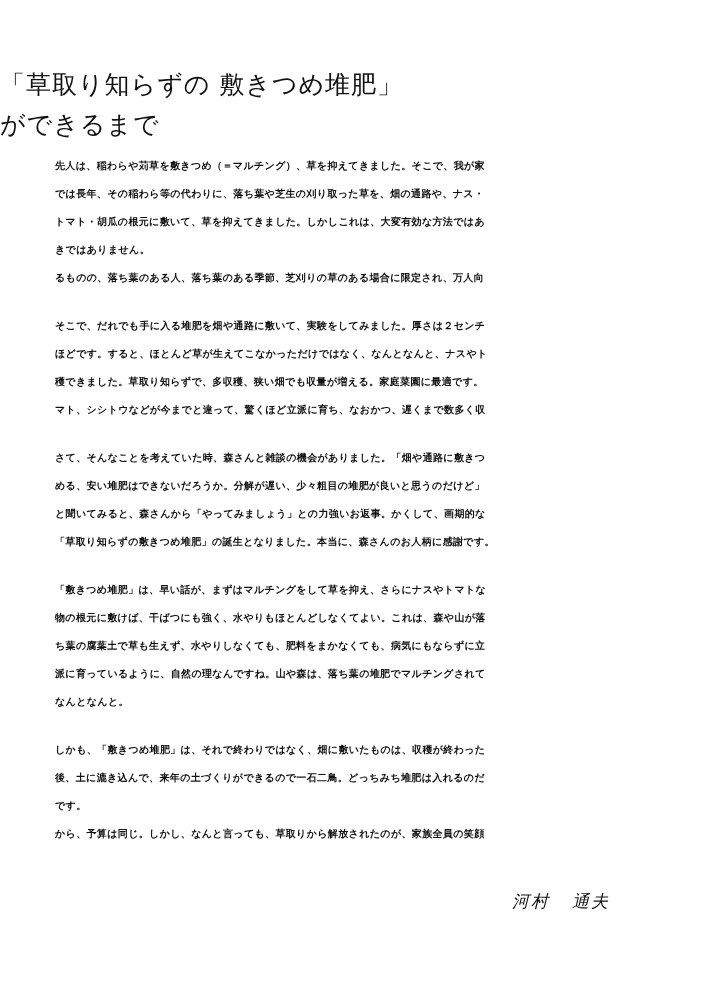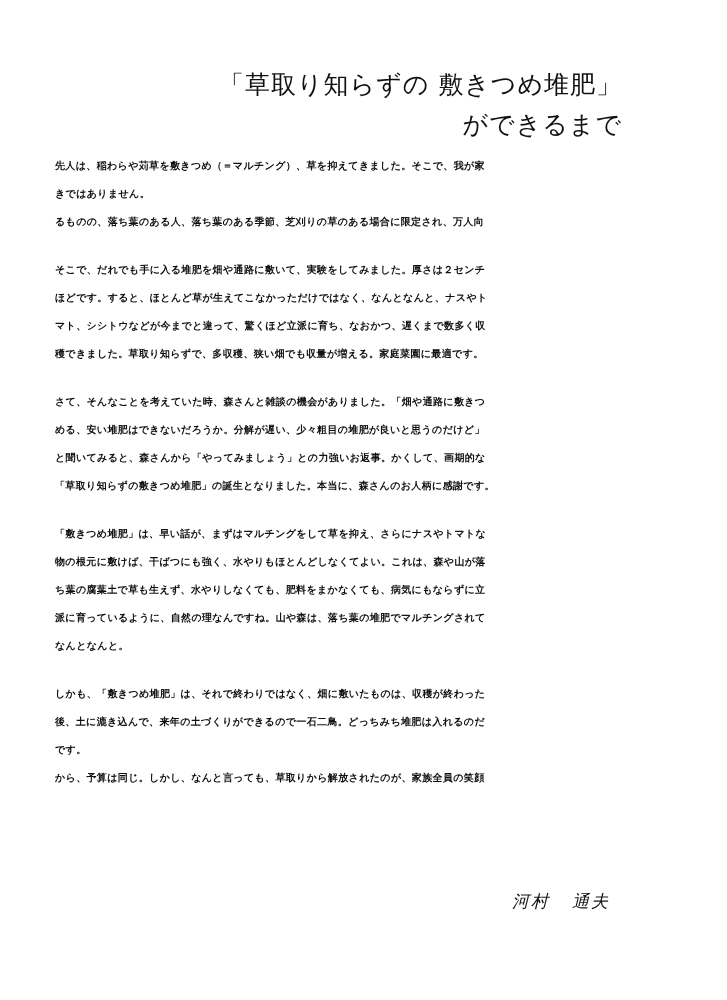--- a/index.html
+++ b/index.html
@@ -1,18 +1,18 @@
 <!DOCTYPE html>
 <html><head>
 <meta charset="utf-8">
 <style>
   html, body { margin: 0; padding: 0; background: #ffffff; }
   body { width: 727px; height: 1000px; position: relative; overflow: hidden;
          font-family: "DejaVu Serif", "Liberation Serif", serif; color: #111111; }
-  .title { position: absolute; left: 0; width: 622px; text-align: right;
+  .title { position: absolute; left: 0; width: 622px; text-align: left;
            font-size: 25px; letter-spacing: 1px; line-height: 34px; }
   .title.l1 { top: 68px; }
   .title.l2 { top: 102px; margin-top: 6px; }
   .body { position: absolute; left: 55px; top: 152px; width: 660px; }
   .para { margin: 0 0 20px 0; }
   .line { display: block; height: 28px; line-height: 28px; font-size: 10px;
           white-space: nowrap; letter-spacing: 0.35px; font-weight: bold; }
   .sig { position: absolute; left: 512px; top: 890px; font-size: 17px;
          letter-spacing: 2px; font-style: italic; font-weight: normal; }
   .sig span + span { margin-left: 22px; }
@@ -20,28 +20,30 @@
 </head>
 <body>
 
 <div>
   <div class="title l1">「草取り知らずの 敷きつめ堆肥」</div>
   <div class="title l2">ができるまで</div>
 
   <div class="body">
     <div class="para">
       <span class="line">先人は、稲わらや苅草を敷きつめ（＝マルチング）、草を抑えてきました。そこで、我が家</span>
+      <span class="line">では長年、その稲わら等の代わりに、落ち葉や芝生の刈り取った草を、畑の通路や、ナス・</span>
+      <span class="line">トマト・胡瓜の根元に敷いて、草を抑えてきました。しかしこれは、大変有効な方法ではあ</span>
       <span class="line">きではありません。</span>
       <span class="line">るものの、落ち葉のある人、落ち葉のある季節、芝刈りの草のある場合に限定され、万人向</span>
     </div>
     <div class="para">
       <span class="line">そこで、だれでも手に入る堆肥を畑や通路に敷いて、実験をしてみました。厚さは２センチ</span>
       <span class="line">ほどです。すると、ほとんど草が生えてこなかっただけではなく、なんとなんと、ナスやト</span>
+      <span class="line">穫できました。草取り知らずで、多収穫、狭い畑でも収量が増える。家庭菜園に最適です。</span>
       <span class="line">マト、シシトウなどが今までと違って、驚くほど立派に育ち、なおかつ、遅くまで数多く収</span>
-      <span class="line">穫できました。草取り知らずで、多収穫、狭い畑でも収量が増える。家庭菜園に最適です。</span>
     </div>
     <div class="para">
       <span class="line">さて、そんなことを考えていた時、森さんと雑談の機会がありました。「畑や通路に敷きつ</span>
       <span class="line">める、安い堆肥はできないだろうか。分解が遅い、少々粗目の堆肥が良いと思うのだけど」</span>
       <span class="line">と聞いてみると、森さんから「やってみましょう」との力強いお返事。かくして、画期的な</span>
       <span class="line">「草取り知らずの敷きつめ堆肥」の誕生となりました。本当に、森さんのお人柄に感謝です。</span>
     </div>
     <div class="para">
       <span class="line">「敷きつめ堆肥」は、早い話が、まずはマルチングをして草を抑え、さらにナスやトマトな</span>
       <span class="line">物の根元に敷けば、干ばつにも強く、水やりもほとんどしなくてよい。これは、森や山が落</span>

